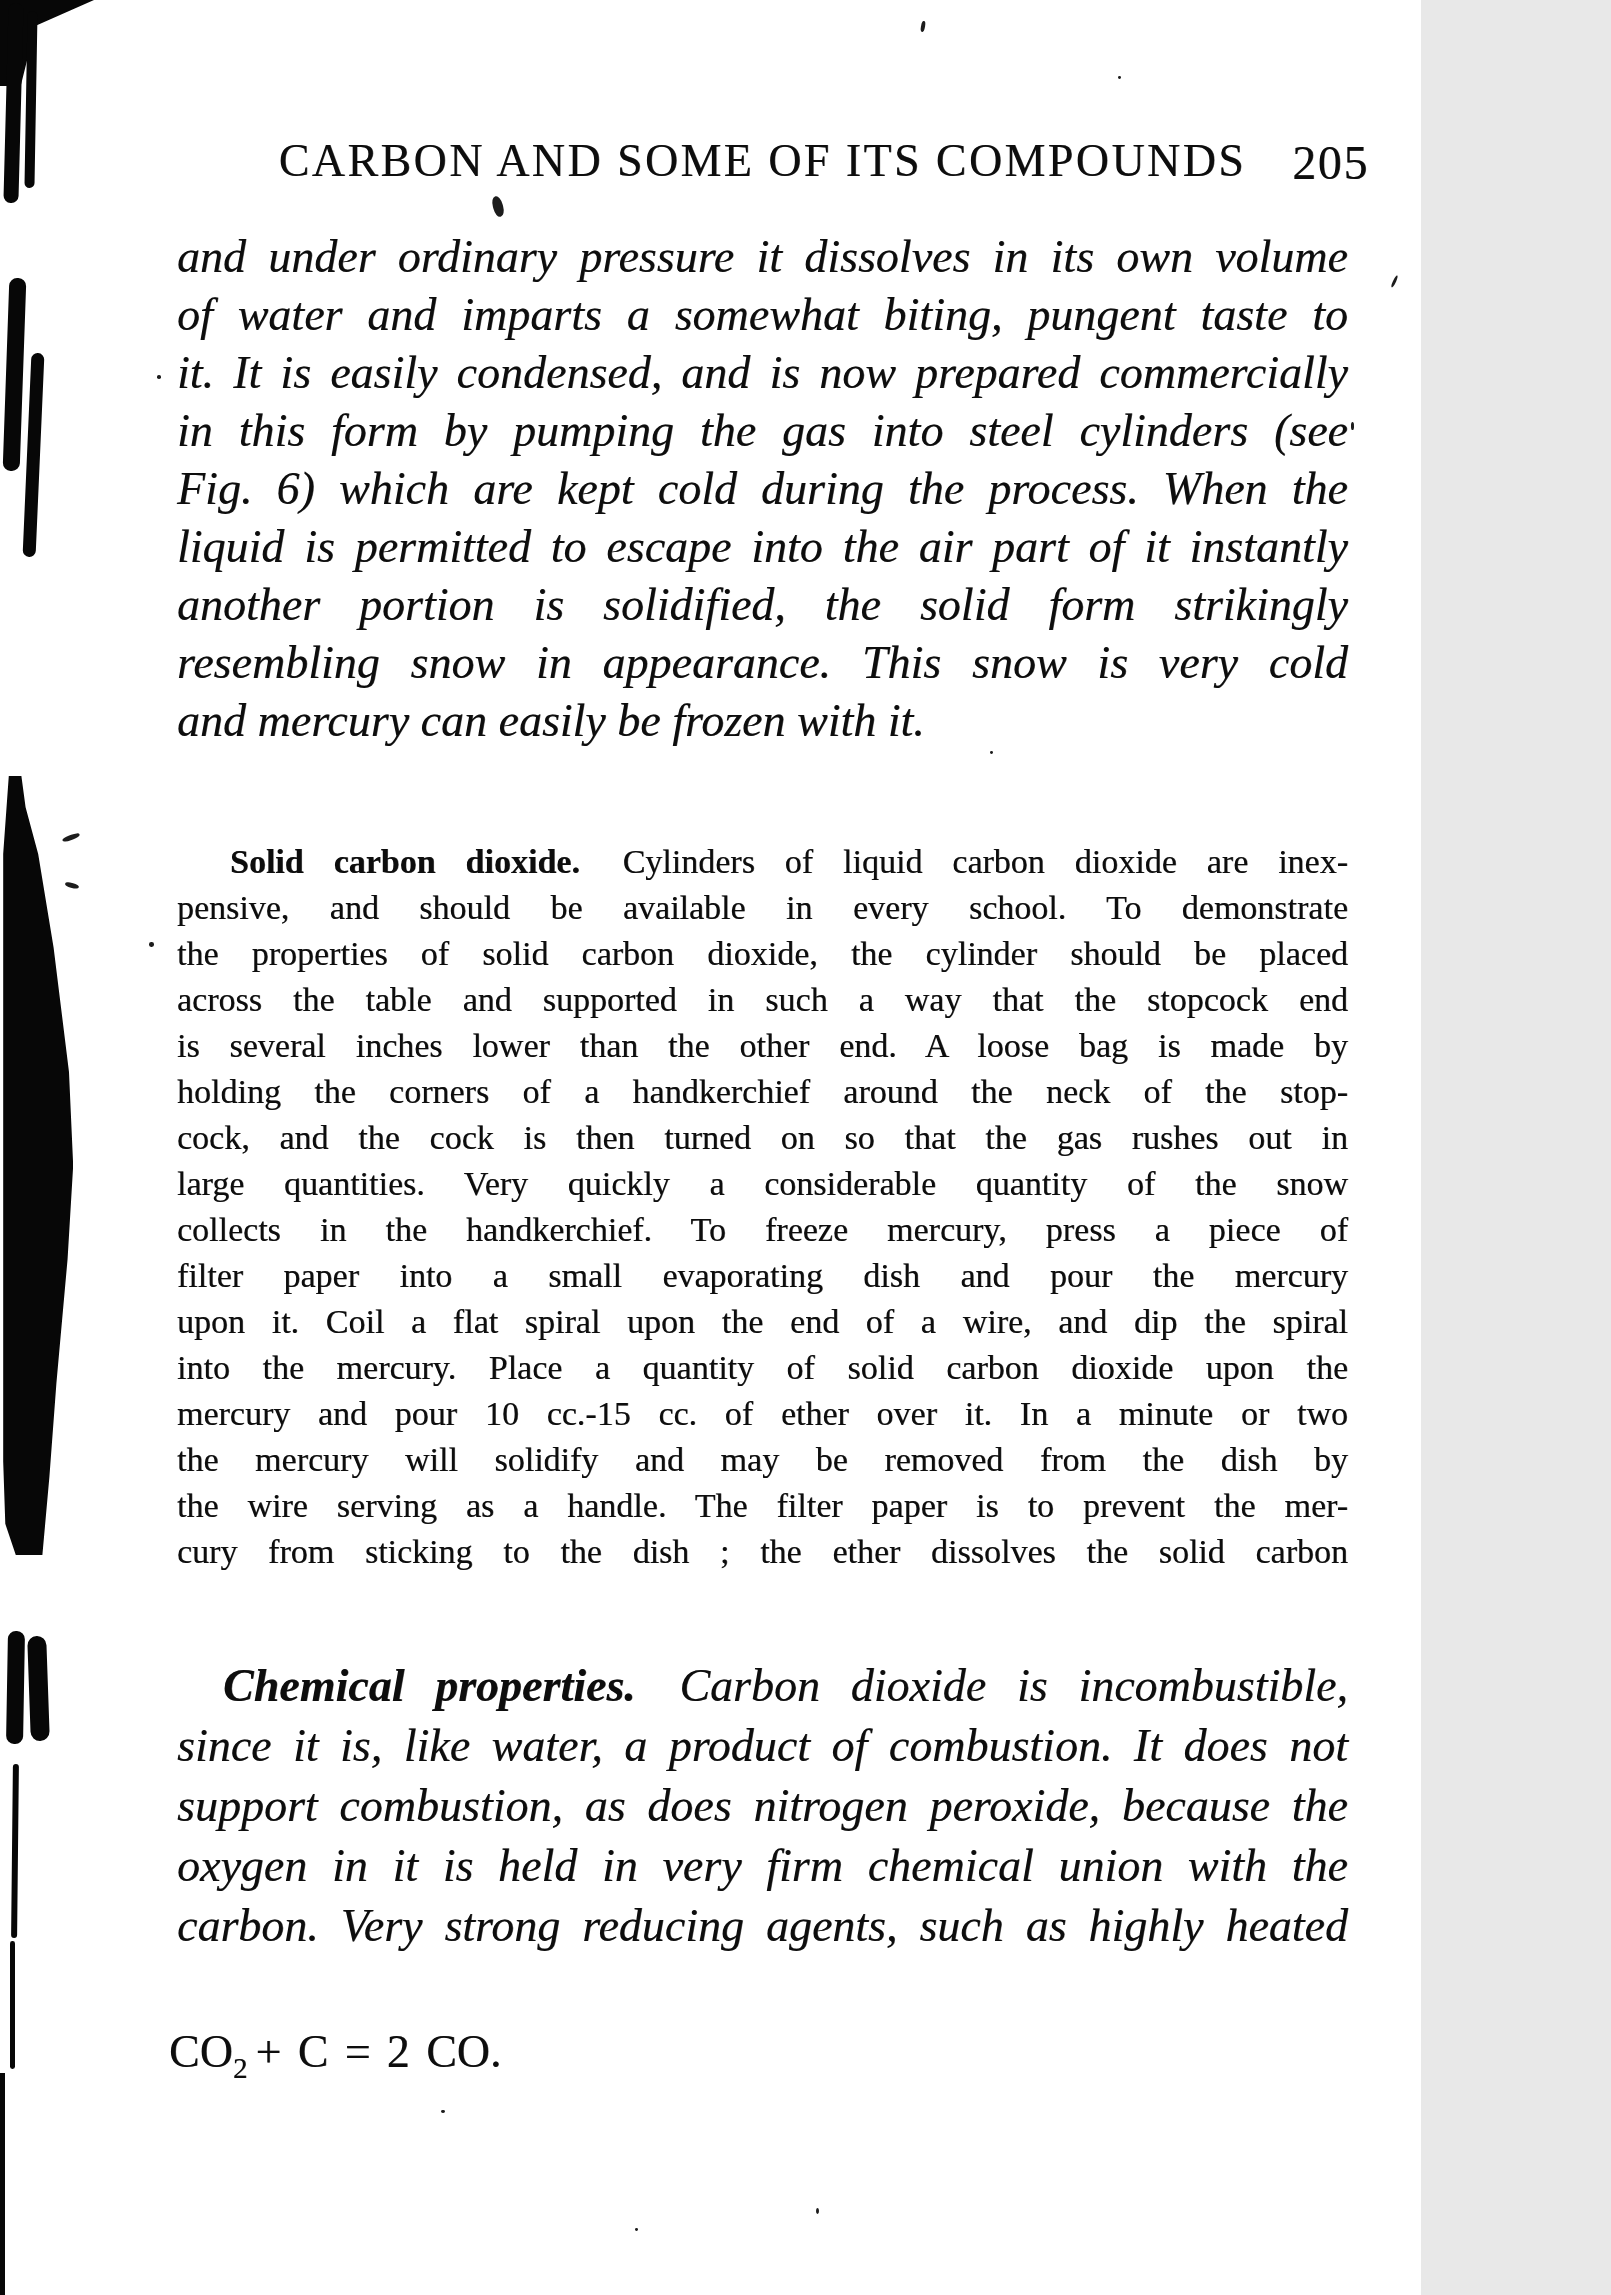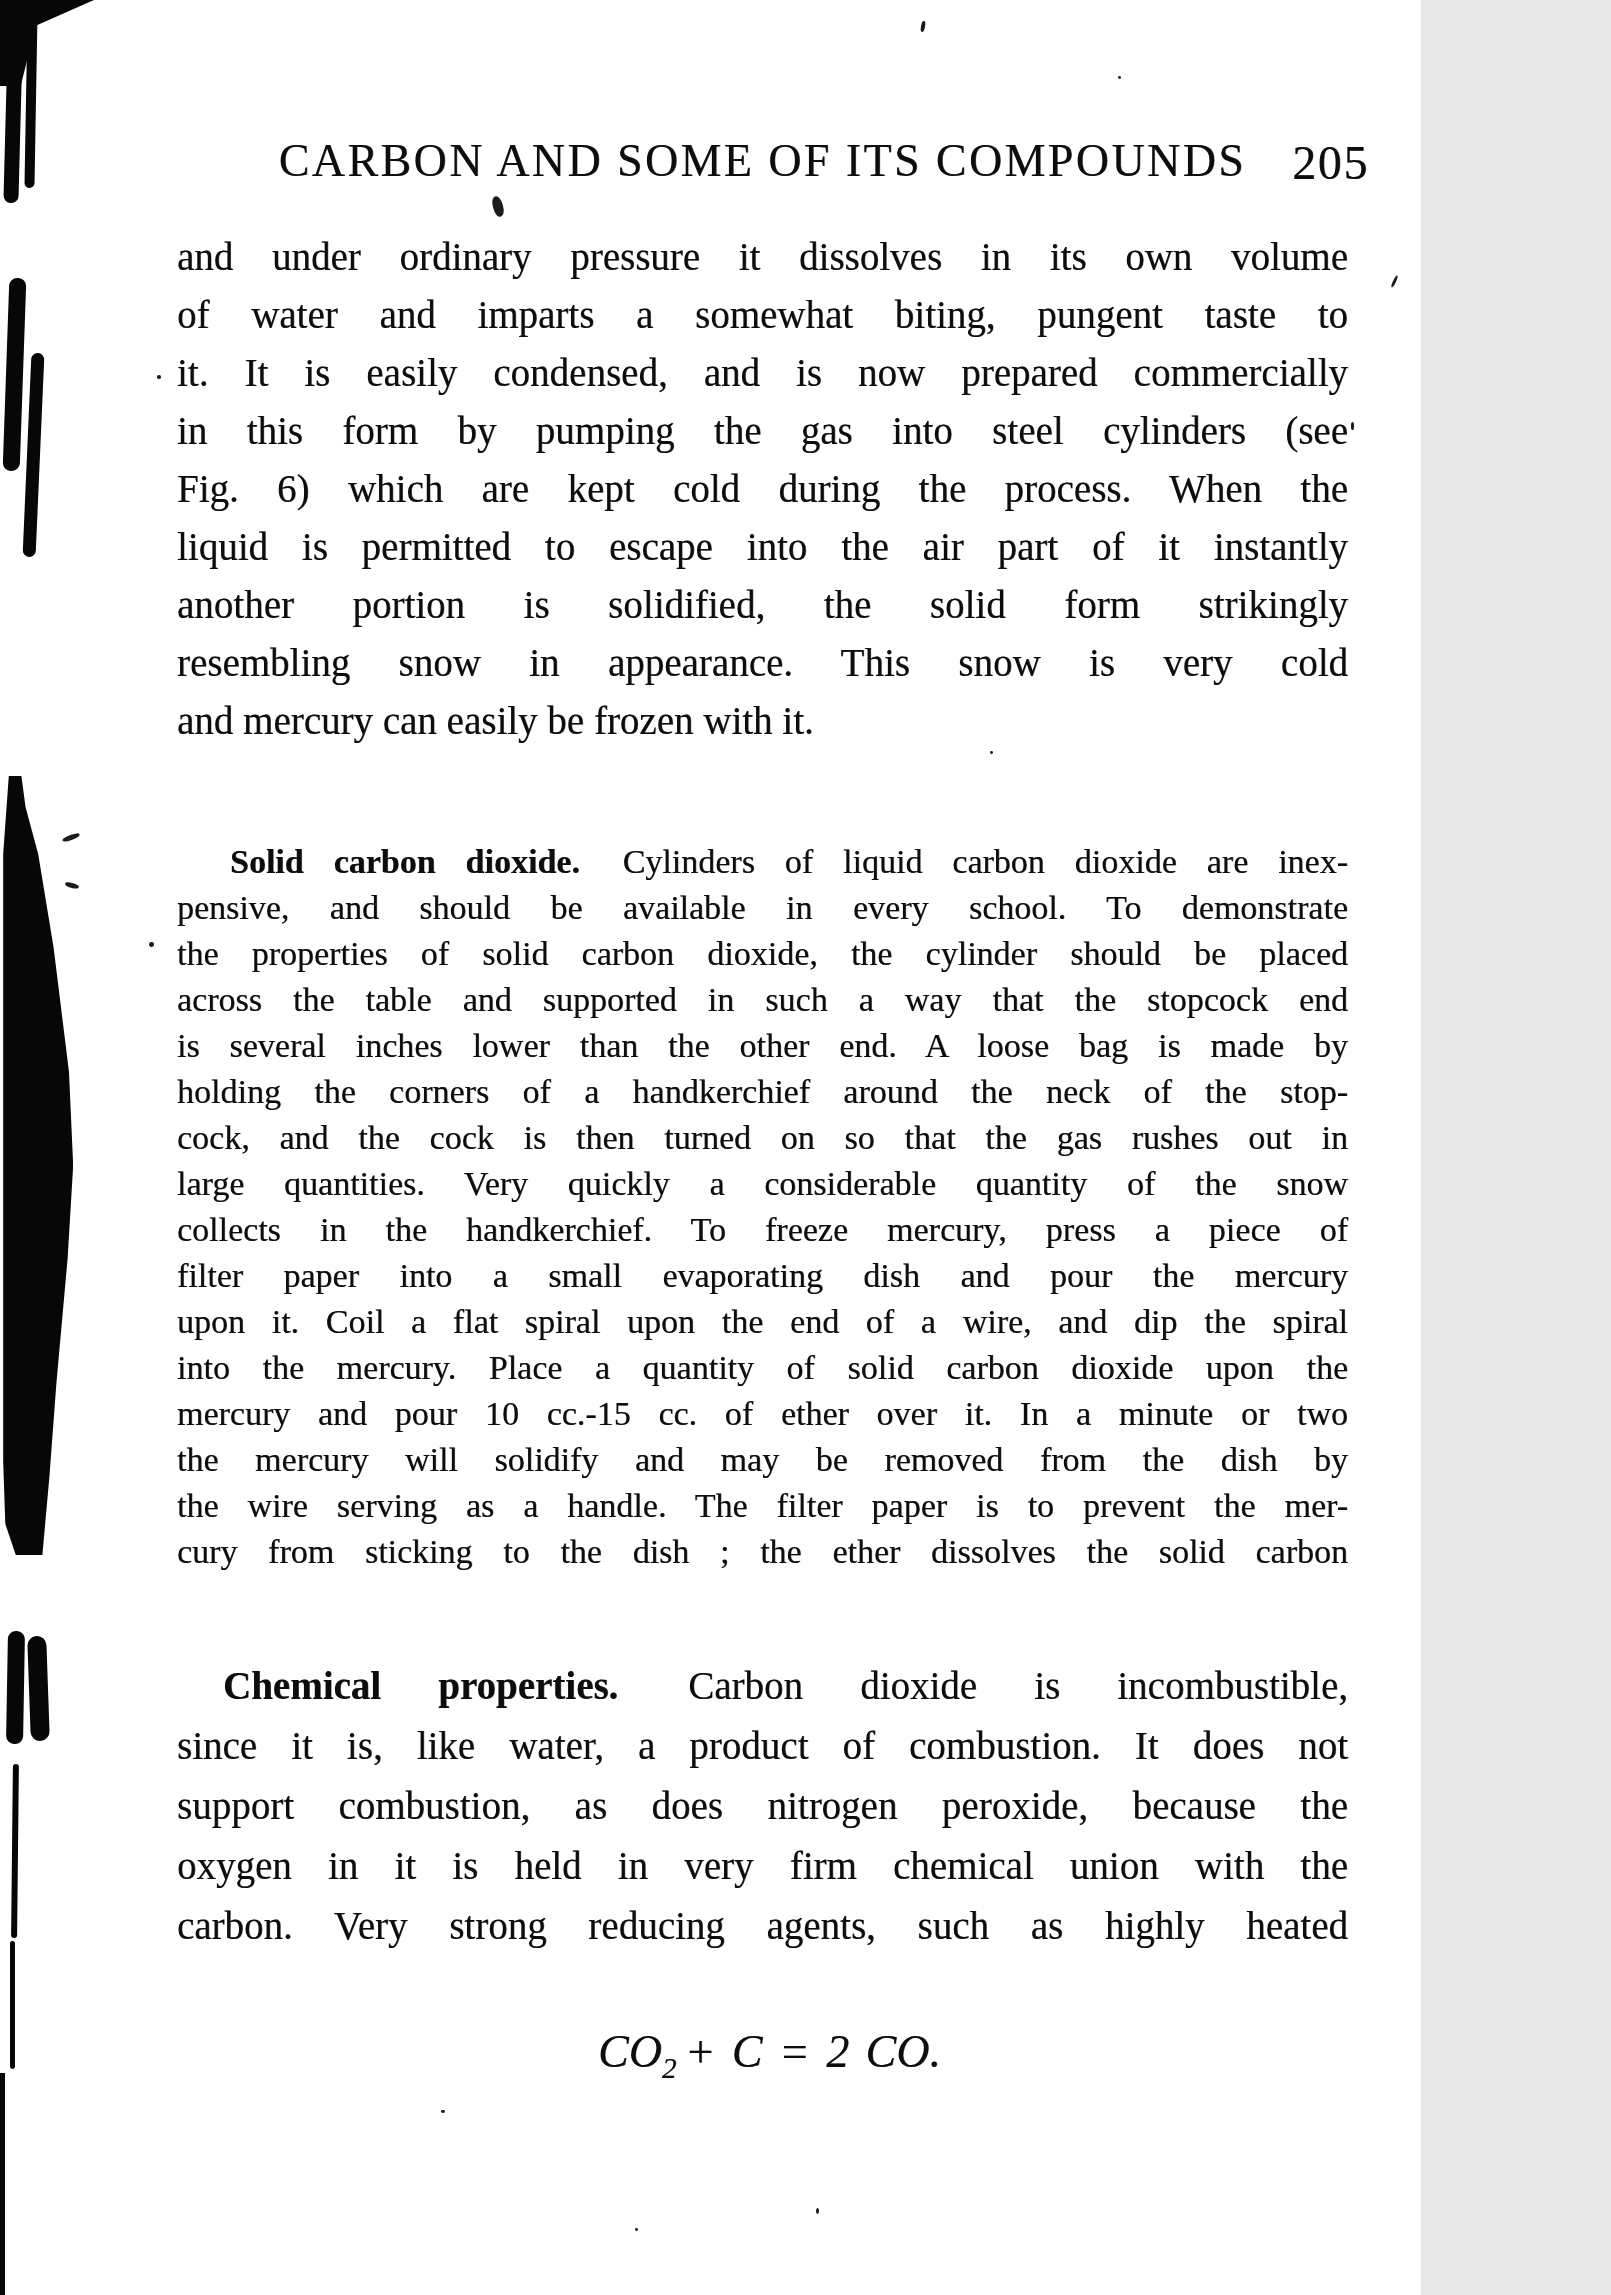--- a/index.html
+++ b/index.html
@@ -22,31 +22,31 @@
     font-size:48px;letter-spacing:1.6px;
   }
   
   .para{position:absolute;left:177px;width:1171px;}
   .line{
     text-align:justify;
     -moz-text-align-last:justify;
     text-align-last:justify;
   }
   .line.last{text-align-last:left;-moz-text-align-last:left;}
-  .body-text .line{font-size:39px;line-height:58px;}
+  .body-text .line{font-size:46px;line-height:58px;font-style:italic;}
   .body-text.wide .line{line-height:60px;}
   .small-text .line{font-size:34px;line-height:46px;}
   .running-head,.line,.equation{text-shadow:0.5px 0.3px 0 rgba(0,0,0,.55);}
   .lead{font-weight:700;margin-right:12.8px;}
   .indent1{padding-left:53px;}
   .indent2{padding-left:46px;}
   
   .equation{
-    position:absolute;left:184px;top:2026px;width:1171px;
-    text-align:center;font-size:46px;line-height:51px;word-spacing:4.8px;font-style:italic;
+    position:absolute;left:169px;top:2026px;width:1171px;
+    font-size:46px;line-height:51px;word-spacing:4.8px;
   }
   .equation sub{font-size:29px;vertical-align:-11.2px;}
   .eq-rest{margin-left:8px;}
   
   .ink{position:absolute;background:#070707;}
   .corner-blob{left:0;top:0;width:94px;height:86px;
     clip-path:polygon(0 0,100% 0,38% 30%,22% 100%,0 100%);}
   .bar-a{left:5.6px;top:3.2px;width:15px;height:200px;border-radius:7.2px;transform:rotate(1.5deg);}
   .bar-b{left:26px;top:11.2px;width:10.4px;height:177px;border-radius:5.6px;transform:rotate(1deg);}
   .bar-c{left:5.6px;top:278px;width:17px;height:193px;border-radius:8px;transform:rotate(2deg);}

